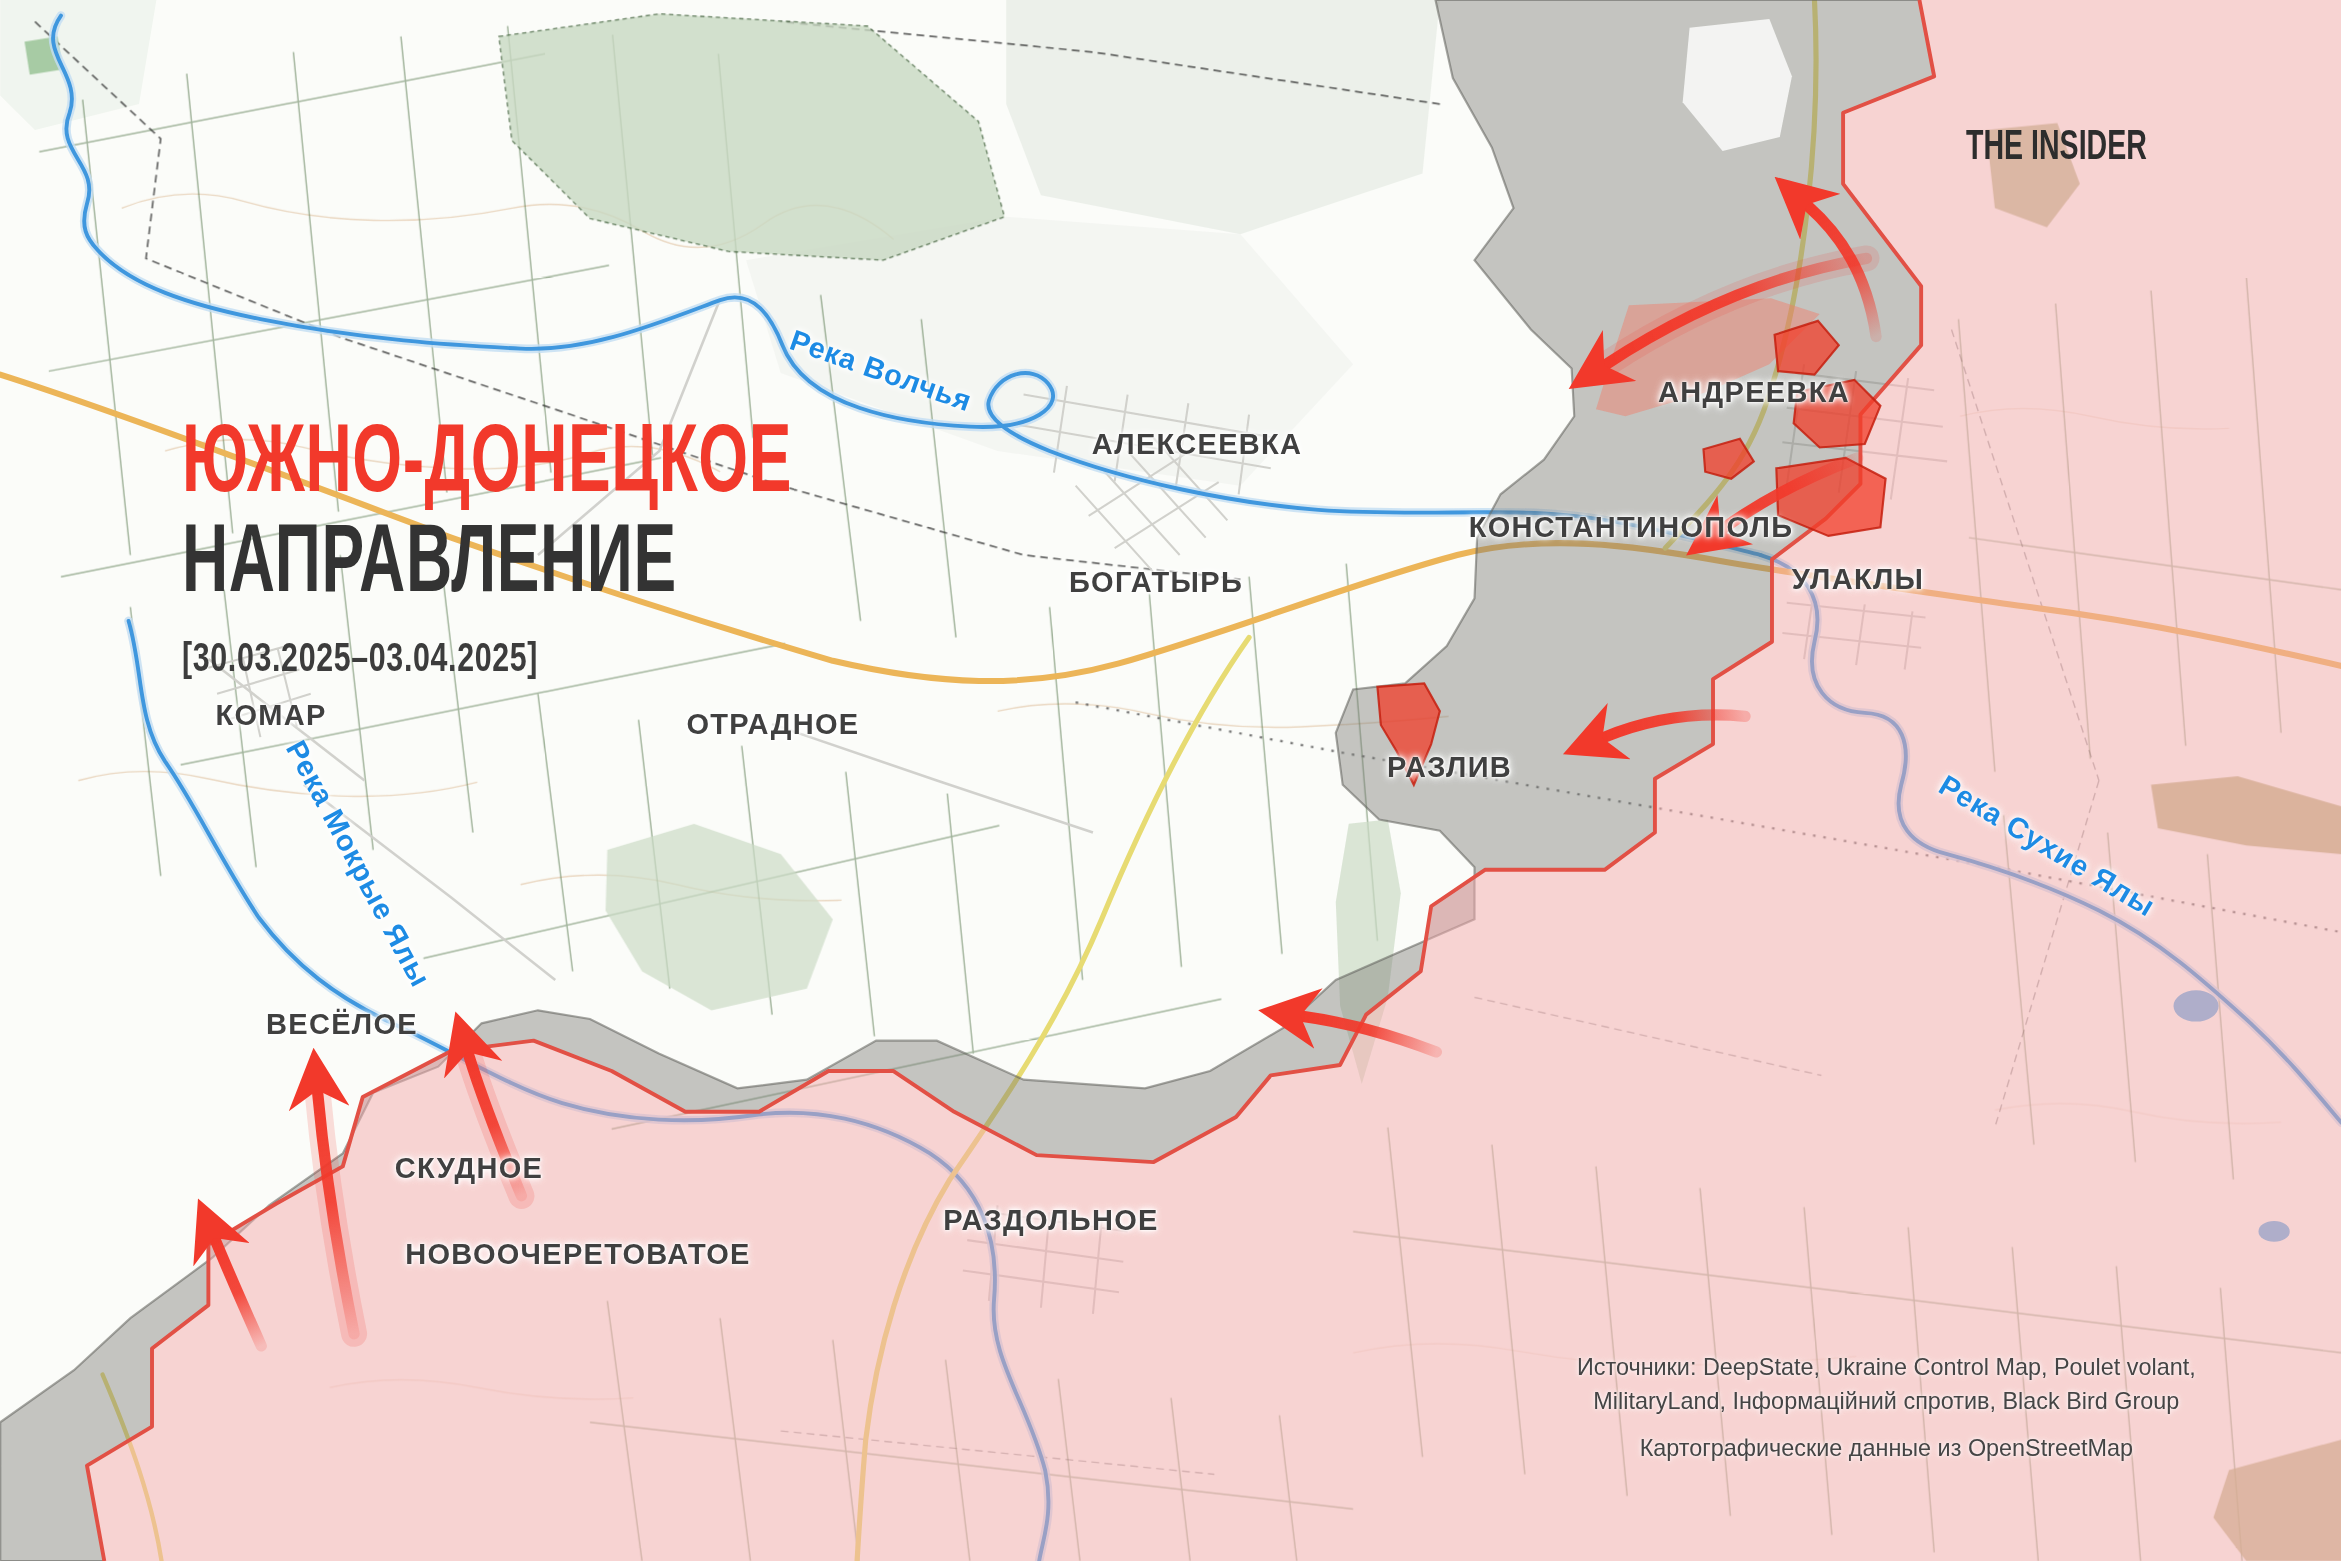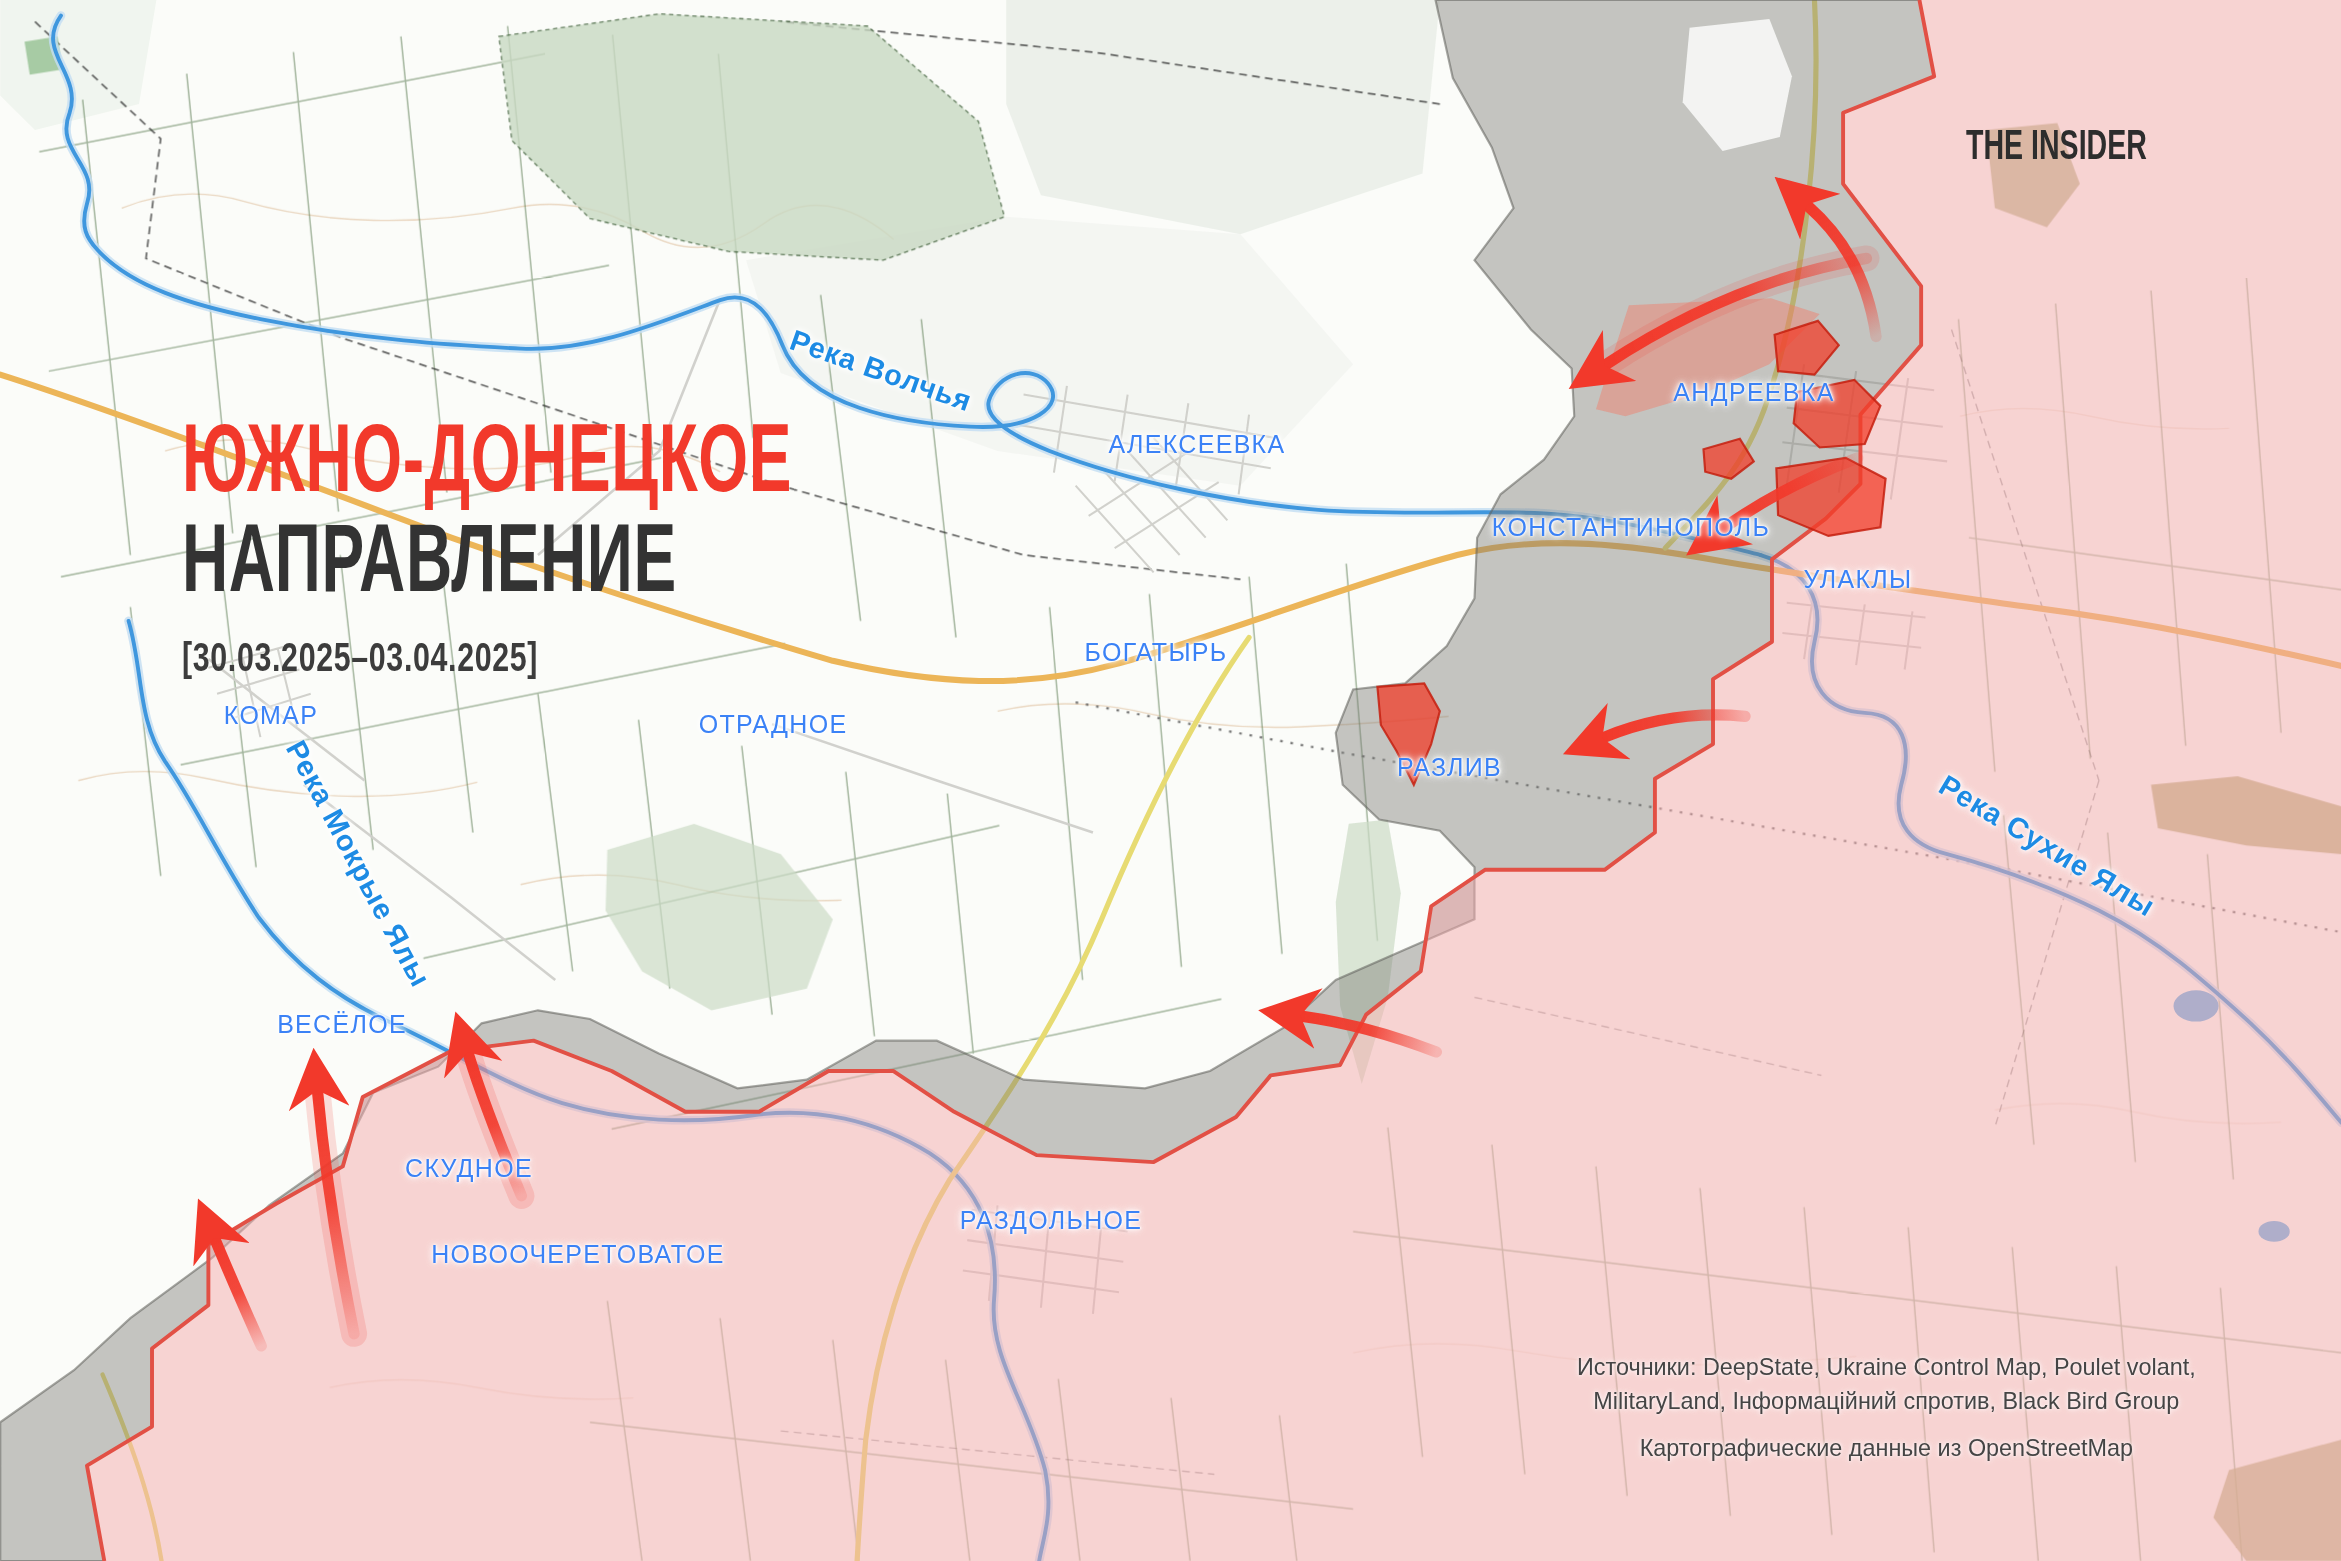--- a/index.html
+++ b/index.html
@@ -1,20 +1,20 @@
 <!DOCTYPE html>
 <html style="font-size:14px"><head>
 <meta charset="utf-8">
 <style>
   html,body{margin:0;padding:0;background:#ffffff;}
   .stage{position:relative;width:2342px;height:1561px;overflow:hidden;
          font-family:"Liberation Sans",sans-serif;background:#fbfcf9;}
   svg.map{position:absolute;left:0;top:0;}
-  .label{position:absolute;font-weight:normal;font-size:25px;letter-spacing:1.3px;
-         color:#3b82f6;white-space:nowrap;
+  .label{position:absolute;font-weight:bold;font-size:29px;letter-spacing:1.3px;
+         color:#404040;white-space:nowrap;
          text-shadow:0 0 3.5px #fff,0 0 6px #fff,0 0 8.7px #fff,0.9px 0.9px 1.7px #fff;}
   .river-label{position:absolute;font-weight:bold;font-size:29px;letter-spacing:0.9px;
          color:#1d8be4;white-space:nowrap;
          text-shadow:0 0 3.5px #fff,0 0 6px #fff,0 0 8.7px #fff;}
   .title-block{position:absolute;left:182px;top:408px;}
   .t-line{font-size:97px;font-weight:bold;line-height:1.03;letter-spacing:0.9px;
           white-space:nowrap;transform:scaleX(.66);transform-origin:0 0;}
   .t-red{color:#f2392b;}
   .t-dark{color:#333333;}
   .t-date{font-size:41px;font-weight:bold;color:#3c3c3c;margin-top:26px;white-space:nowrap;
@@ -195,21 +195,21 @@
       <path d="M601,1379 Q558,1275 540,1216" stroke="url(#ag6)" stroke-width="13" marker-end="url(#ah)"></path>
       <path d="M408,1538 Q378,1390 366,1260" stroke="url(#ag7)" stroke-width="13" marker-end="url(#ah)"></path>
       <path d="M301,1552 Q268,1478 248,1430" stroke="url(#ag8)" stroke-width="13" marker-end="url(#ah)"></path>
     </g>
   </svg>
 
   <div class="label" style="left: 1197px; top: 444px; transform: translate(-50%, -50%);">АЛЕКСЕЕВКА</div>
   <div class="label" style="left: 1754px; top: 392px; transform: translate(-50%, -50%);">АНДРЕЕВКА</div>
   <div class="label" style="left: 1631px; top: 527px; transform: translate(-50%, -50%);">КОНСТАНТИНОПОЛЬ</div>
   <div class="label" style="left: 1858px; top: 579px; transform: translate(-50%, -50%);">УЛАКЛЫ</div>
-  <div class="label" style="left: 1156px; top: 652px; transform: translate(-50%, -50%);">БОГАТЫРЬ</div>
+  <div class="label" style="left: 1156px; top: 582px; transform: translate(-50%, -50%);">БОГАТЫРЬ</div>
   <div class="label" style="left: 773px; top: 724px; transform: translate(-50%, -50%);">ОТРАДНОЕ</div>
   <div class="label" style="left: 271px; top: 715px; transform: translate(-50%, -50%);">КОМАР</div>
   <div class="label" style="left: 1438px; top: 767px; transform: translate(-50%, -50%); padding-left: 23px;">РАЗЛИВ</div>
   <div class="label" style="left: 342px; top: 1024px; transform: translate(-50%, -50%);">ВЕСЁЛОЕ</div>
   <div class="label" style="left: 469px; top: 1168px; transform: translate(-50%, -50%);">СКУДНОЕ</div>
   <div class="label" style="left: 578px; top: 1254px; transform: translate(-50%, -50%);">НОВООЧЕРЕТОВАТОЕ</div>
   <div class="label" style="left: 1051px; top: 1220px; transform: translate(-50%, -50%);">РАЗДОЛЬНОЕ</div>
 
   <div class="river-label" style="left: 881px; top: 371px; transform: translate(-50%, -50%) rotate(19.5deg);">Река Волчья</div>
   <div class="river-label" style="left: 358px; top: 864px; transform: translate(-50%, -50%) rotate(62deg);">Река Мокрые Ялы</div>

